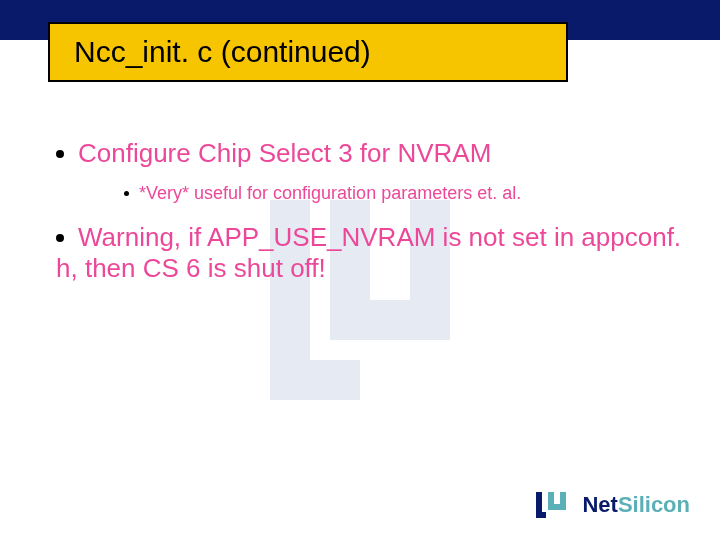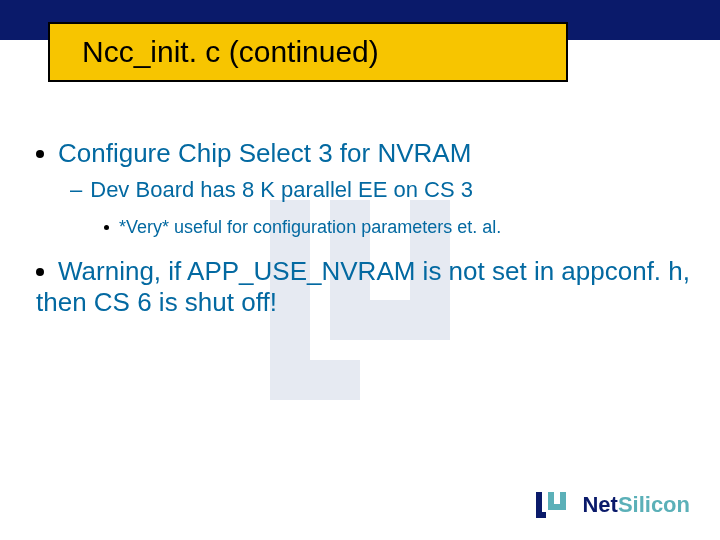--- a/index.html
+++ b/index.html
@@ -1,20 +1,20 @@
 <!DOCTYPE html>
 <html><head>
 <meta charset="utf-8">
 <style>
   html,body{margin:0;padding:0}
   body{width:720px;height:540px;font-family:Arial,Helvetica,sans-serif;background:#fff;position:relative;overflow:hidden}
   .topbar{background:#0a1a6a;height:40px;width:100%}
-  .titlebox{position:absolute;left:48px;top:22px;width:520px;height:60px;background:#f7c500;border:2px solid #000;display:flex;align-items:center;padding-left:32px;box-sizing:border-box}
+  .titlebox{position:absolute;left:48px;top:22px;width:520px;height:60px;background:#f7c500;border:2px solid #000;display:flex;align-items:center;padding-left:24px;box-sizing:border-box}
   .titlebox span{font-size:30px;color:#000}
-  .content{position:absolute;left:36px;top:120px;right:30px;color:#0369a1}
+  .content{position:absolute;left:56px;top:120px;right:30px;color:#ec4899}
   .b1{font-size:26px;margin:18px 0 8px 0}
   .b2{font-size:22px;margin:6px 0 6px 34px}
   .b3{font-size:18px;margin:14px 0 4px 68px}
   .dot{display:inline-block;width:8px;height:8px;background:#000;border-radius:50%;vertical-align:middle;margin-right:14px;margin-top:-3px}
   .dash{display:inline-block;margin-right:8px}
   .dot-sm{display:inline-block;width:5px;height:5px;background:#000;border-radius:50%;vertical-align:middle;margin-right:10px;margin-top:-2px}
   .watermark{position:absolute;left:210px;top:160px;opacity:0.12;z-index:-1}
   .logo{position:absolute;right:30px;bottom:18px;display:flex;align-items:center;gap:12px}
   .logo-text{font-size:22px;font-weight:bold}
   .logo-text .net{color:#0a1a6a}
@@ -28,21 +28,20 @@
 <div class="titlebox">
   <span>Ncc_init. c (continued)</span>
 </div>
 
 <svg class="watermark" width="300" height="280" viewBox="0 0 300 280">
   <path d="M60 40 L60 240 L150 240 L150 200 L100 200 L100 40 Z M120 40 L120 180 L240 180 L240 40 L200 40 L200 140 L160 140 L160 40 Z" fill="#3a5a9a"></path>
 </svg>
 
 <div class="content">
   <div class="b1"><span class="dot"></span><span>Configure Chip Select 3 for NVRAM</span></div>
-  <div class="b2"><span class="dash">–</span><span>Dev Board has 8 K parallel EE on CS 3</span></div>
   <div class="b3"><span class="dot-sm"></span><span>*Very* useful for configuration parameters et. al.</span></div>
   <div class="b1"><span class="dot"></span><span>Warning, if APP_USE_NVRAM is not set in appconf. h, then CS 6 is shut off!</span></div>
 </div>
 
 <div class="logo">
   <svg width="38" height="34" viewBox="0 0 38 34">
     <path d="M4 4 L4 30 L14 30 L14 24 L10 24 L10 4 Z" fill="#0a1a6a"></path>
     <path d="M16 4 L16 22 L34 22 L34 4 L28 4 L28 16 L22 16 L22 4 Z" fill="#5bb0b8"></path>
   </svg>
   <span class="logo-text"><span class="net">Net</span><span class="sil">Silicon</span></span>

